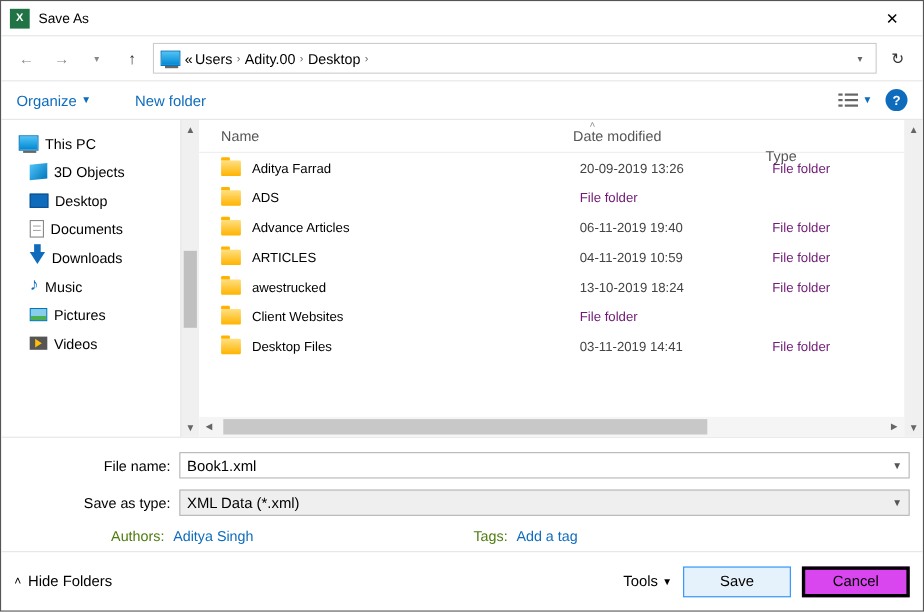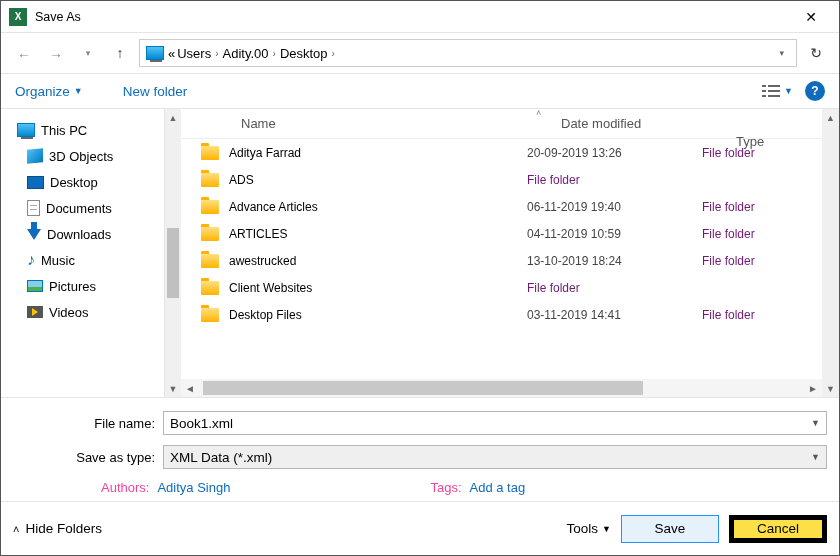--- a/index.html
+++ b/index.html
@@ -52,21 +52,21 @@
   .ico-doc::before { top: 4px; } .ico-doc::after { top: 8px; }
   .ico-dl { width: 0; height: 0; border-left: 7px solid transparent; border-right: 7px solid transparent; border-top: 11px solid #0f6cbd; position: relative; }
   .ico-dl::before { content:""; position:absolute; top:-18px; left:-3px; width:6px; height:8px; background:#0f6cbd; }
   .ico-music { color:#0f6cbd; font-size: 16px; }
   .ico-pic { width: 16px; height: 12px; background: linear-gradient(180deg,#87ceeb 60%,#4caf50 60%); border: 1px solid #0277bd; }
   .ico-vid { width: 16px; height: 12px; background: #555; position: relative; }
   .ico-vid::before { content:""; position:absolute; left:5px; top:2px; width:0; height:0; border-left:6px solid #ffc107; border-top:4px solid transparent; border-bottom:4px solid transparent; }
 
   .listpane { flex: 1; display: flex; flex-direction: column; overflow: hidden; }
   .colhead { height: 30px; display: flex; align-items: center; font-size: 13px; color: #555; padding: 0 0 0 20px; border-bottom: 1px solid #eee; position: relative; }
-  .colhead .col-name { width: 320px; margin-left: 40px; }
+  .colhead .col-name { width: 320px; }
   .colhead .col-date { width: 175px; }
   .colhead .col-type { flex: 1; margin-top: 36px; }
   .colhead .sortmark { font-size: 9px; color: #888; position: absolute; left: 355px; top: -1px; }
   .filerow { height: 27px; display: flex; align-items: center; padding-left: 20px; font-size: 12px; cursor: pointer; }
   .filerow .folder-ico { width: 18px; height: 14px; background: linear-gradient(180deg,#ffe082,#ffb300); border-radius: 1px; position: relative; margin-right: 10px; }
   .filerow .folder-ico::before { content:""; position:absolute; top:-3px; left:0; width:8px; height:3px; background:#ffb300; border-radius:1px 1px 0 0; }
   .filerow .c-name { width: 298px; }
   .filerow .c-date { width: 175px; color: #444; }
   .filerow .c-type { flex: 1; color: #701a75; }
   .hscroll { height: 18px; display: flex; align-items: center; background: #f5f5f5; position: relative; }
@@ -82,29 +82,29 @@
   .listrows-wrap { flex:1; overflow:hidden; }
   .cutoff { position: relative; }
 
   .formzone { padding: 10px 12px 6px 12px; }
   .formrow { display: flex; align-items: center; height: 30px; margin-bottom: 4px; }
   .formrow .flabel { width: 150px; text-align: right; font-size: 13px; padding-right: 8px; }
   .combo { flex: 1; height: 24px; border: 1px solid #b5b5b5; background: #fff; display: flex; align-items: center; padding: 0 6px; font-size: 13.5px; justify-content: space-between; }
   .combo.gray { background: #efefef; }
   .combo .dd { font-size: 9px; color: #555; }
   .metarow { display: flex; align-items: center; margin-top: 8px; padding-left: 88px; font-size: 13px; }
-  .metarow .k { color: #ec4899; margin-right: 8px; }
+  .metarow .k { color: #4d7c0f; margin-right: 8px; }
   .metarow .v { color: #0f6cbd; cursor: pointer; }
   .metarow .gap { width: 200px; }
 
   .footbar { height: 54px; display: flex; align-items: center; padding: 0 12px; border-top: 1px solid #e5e5e5; font-size: 13.5px; }
   .footbar .hide { display: flex; align-items: center; gap: 6px; cursor: pointer; }
   .footbar .rightbtns { margin-left: auto; display: flex; align-items: center; gap: 10px; }
   .footbar .tools { display: flex; align-items: center; gap: 4px; cursor: pointer; }
-  .btn { min-width: 98px; height: 28px; border: 5px solid #000000; background: #fde047; display: flex; align-items: center; justify-content: center; cursor: pointer; font-size: 13.5px; }
+  .btn { min-width: 98px; height: 28px; border: 3px solid #000000; background: #d946ef; display: flex; align-items: center; justify-content: center; cursor: pointer; font-size: 13.5px; }
   .btn.primary { border: 1px solid #2690ff; background: #e5f1fb; }
 </style>
 </head>
 <body>
 
 <div class="window">
 
   <div class="titlebar">
     <div class="app-icon">X</div>
     <div class="title">Save As</div>

